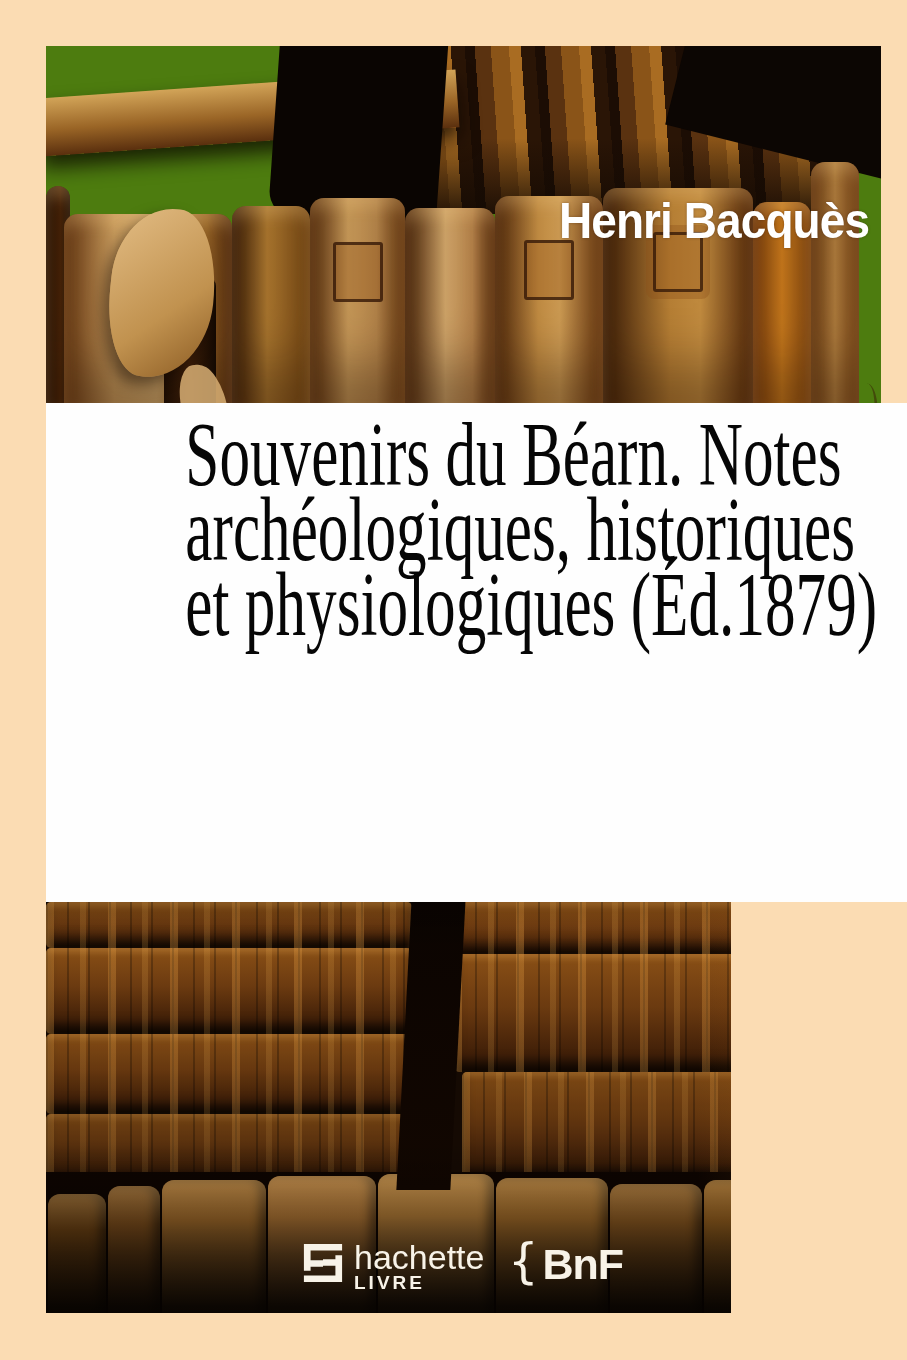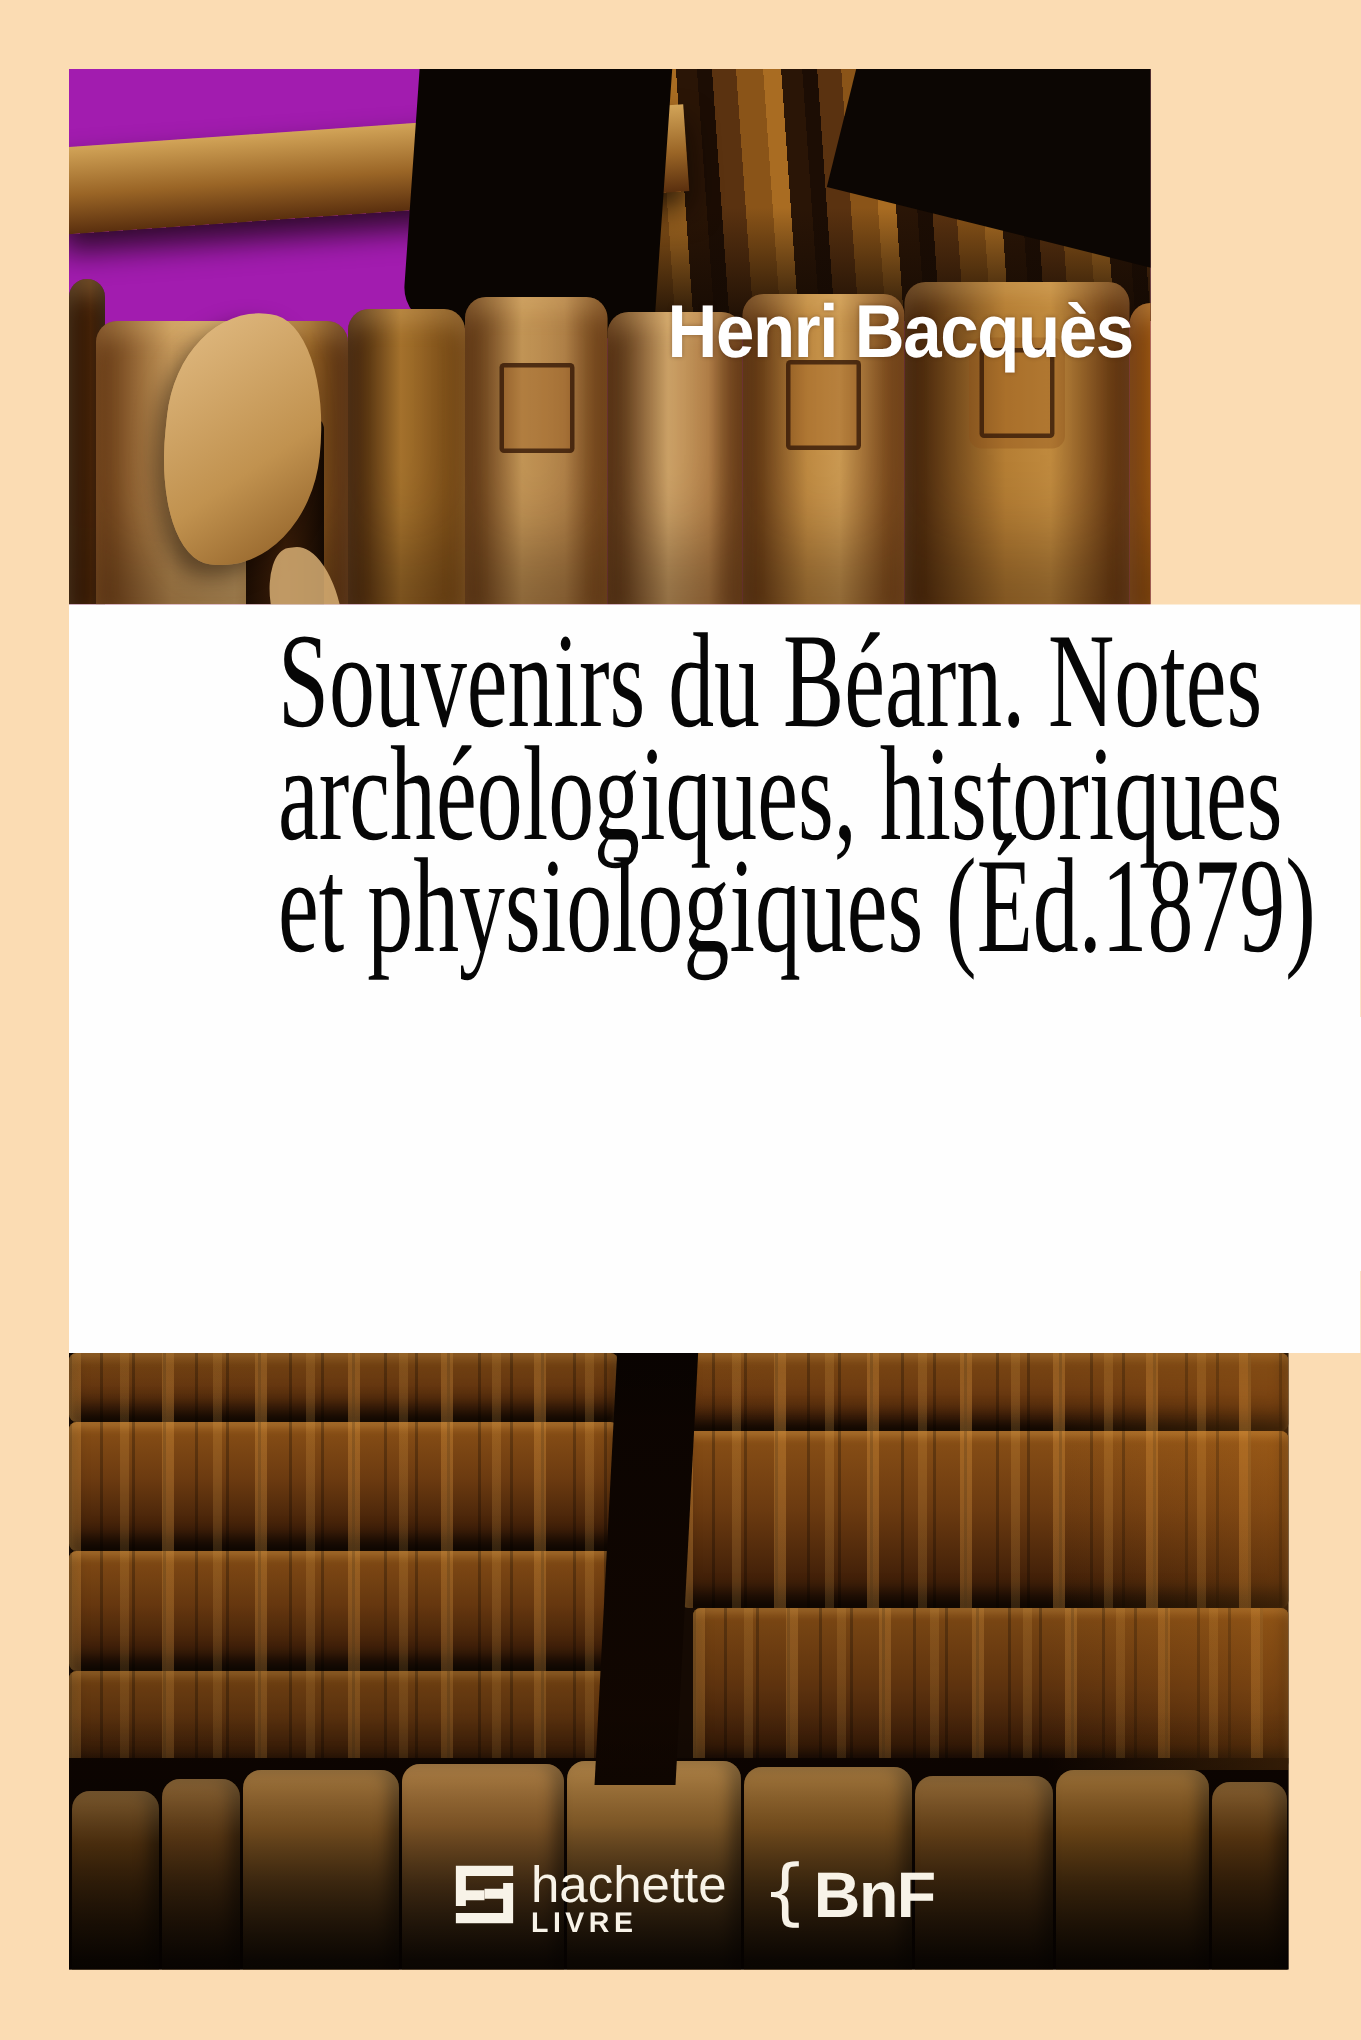--- a/index.html
+++ b/index.html
@@ -1,21 +1,21 @@
 <!DOCTYPE html>
 <html><head>
 <meta charset="utf-8">
 <style>
   html,body{margin:0;padding:0;background:#fbdcb3;}
   .cover{position:relative;width:907px;height:1360px;background:#fbdcb3;overflow:hidden;
          font-family:"Liberation Sans",sans-serif;}
 
   
-  .photo-top{position:absolute;left:46px;top:46px;width:721px;height:357px;
-             background:#a21caf;overflow:hidden;}
+  .photo-top{position:absolute;left:46px;top:46px;width:835px;height:357px;
+             background:#4d7c0f;overflow:hidden;}
   .tp-upper{position:absolute;left:290px;top:0;width:523px;height:168px;
             background:repeating-linear-gradient(86deg,#1c0d04 0 10px,#5a3210 10px 26px,
               #8a5418 26px 44px,#a96c22 44px 56px,#2a1506 56px 70px);}
   .tp-upper::after{content:"";position:absolute;inset:0;
             background:linear-gradient(180deg,rgba(20,10,3,0) 55%,rgba(20,10,3,.85));}
   .tp-corner{position:absolute;right:-40px;top:-50px;width:240px;height:160px;
              background:#0c0603;transform:rotate(14deg);}
   .tp-plank{position:absolute;left:-8px;top:38px;width:420px;height:58px;
             background:linear-gradient(180deg,#d2a458,#9a6526 55%,#5a2f0e);
             transform:rotate(-4deg);box-shadow:0 12px 20px rgba(10,4,1,.75);}
@@ -51,21 +51,21 @@
           text-shadow:0 0 3px rgba(40,15,0,.35);z-index:9;}
 
   
   .white-band{position:absolute;left:46px;top:403px;width:871px;height:499px;background:#fefefe;}
   .title{position:absolute;left:0;right:0;top:14px;text-align:center;color:#060606;
          font-family:"Liberation Serif",serif;font-size:90px;line-height:75px;
          transform:scaleX(0.68);transform-origin:50% 0;white-space:nowrap;}
   .title-line{height:75px;}
 
   
-  .photo-bottom{position:absolute;left:46px;top:902px;width:813px;height:411px;
+  .photo-bottom{position:absolute;left:46px;top:902px;width:685px;height:411px;
                 background:#150a03;overflow:hidden;}
   .pile-left{position:absolute;left:0;top:0;width:366px;height:282px;}
   .pile-right{position:absolute;left:408px;top:0;width:405px;height:278px;}
   .pile-right::before{content:"";position:absolute;inset:0;z-index:3;
         background:linear-gradient(90deg,rgba(0,0,0,0) 60%,rgba(220,130,30,.22));}
   .hband{position:absolute;left:0;right:0;border-radius:5px;
          background:linear-gradient(180deg,#8a5016 0%,#6b3a10 45%,#401f08 85%,#241004 100%);
          box-shadow:inset 0 4px 6px rgba(255,190,100,.28),inset 0 -9px 12px rgba(0,0,0,.65);}
   .hband::after{content:"";position:absolute;inset:0;border-radius:5px;
          background:repeating-linear-gradient(90deg,rgba(230,160,70,.30) 0 8px,rgba(0,0,0,0) 8px 34px,

